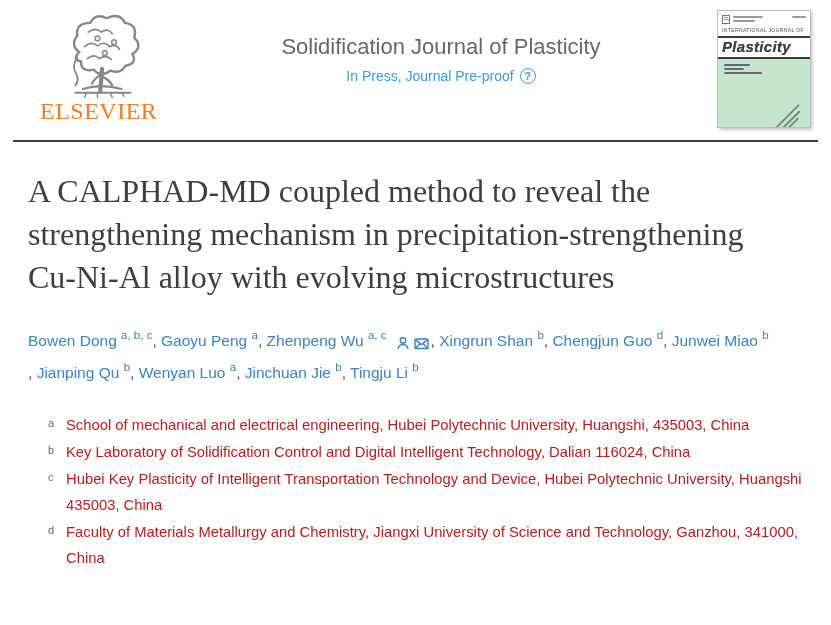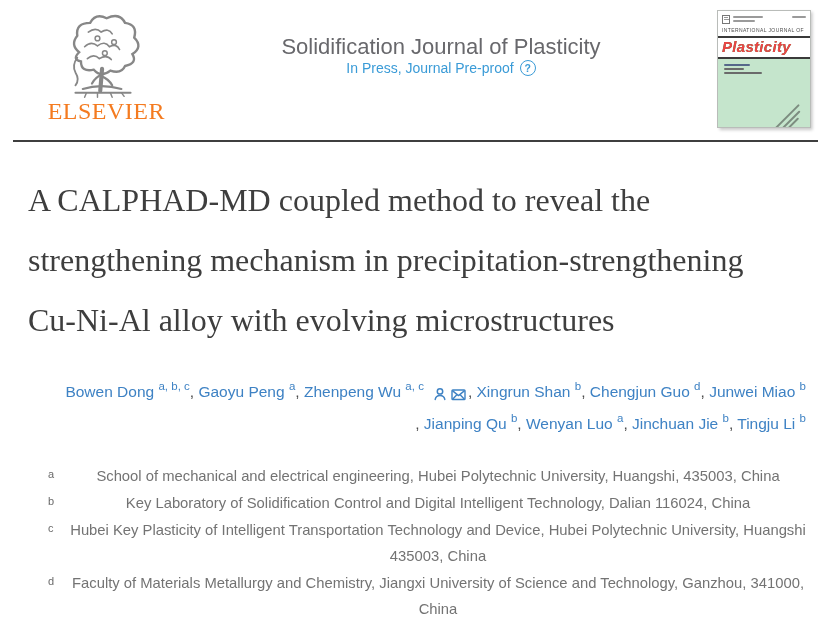--- a/index.html
+++ b/index.html
@@ -13,21 +13,21 @@
   }
 
   
   .header {
     display:flex;
     align-items:flex-start;
     padding:8px 16px 0 40px;
   }
   .logo-block {
     width:125px;
-    text-align:right;
+    text-align:left;
     flex:0 0 auto;
   }
   .logo-tree { display:block; margin:2px auto 0; }
   .logo-wordmark {
     font-family:"Liberation Serif", serif;
     font-size:24px;
     letter-spacing:0.5px;
     color:#f47b20;
     line-height:26px;
     margin-top:-2px;
@@ -42,20 +42,21 @@
     color:#68686c;
     line-height:26px;
   }
   .avail-online {
     margin-top:10px;
     font-size:14.5px;
     font-weight:700;
     color:#252525;
   }
   .inpress-row {
+    margin-top:8px;
     display:flex;
     justify-content:center;
     align-items:center;
     gap:6px;
     font-size:14px;
     color:#3a9bd7;
   }
   .help-circle {
     width:16px; height:16px;
     border:1.5px solid #3a9bd7;
@@ -96,21 +97,21 @@
     letter-spacing:0.4px;
     color:#4c4c4c;
     white-space:nowrap;
   }
   .cover-rule { height:2px; background:#3a3a3a; margin:2px 0 0; }
   .cover-titleband { padding:1px 4px 2px; background:#fff; }
   .cover-title {
     font-size:15px;
     font-weight:700;
     font-style:italic;
-    color:#ef4444;
+    color:#404040;
     letter-spacing:0.3px;
     line-height:16px;
     text-shadow:0 0 0.6px #1c7a35;
   }
   .cover-body {
     flex:1 1 auto;
     background:#c5e5cc;
     position:relative;
     border-top:2px solid #3a3a3a;
   }
@@ -131,31 +132,30 @@
     border:0;
     border-top:2.5px solid #3f3f3f;
   }
 
   
   .article-title {
     margin:28px 0 0 28px;
     max-width:742px;
     font-family:"Liberation Serif", serif;
     font-size:32px;
-    line-height:60px;
+    line-height:43px;
     font-weight:400;
     color:#3e3e3e;
   }
   .authors {
     margin:24px 0 0 28px;
     width:778px;
     font-size:15.5px;
     line-height:26px;
     color:#3f3f3f;
-    text-align:right;
   }
   .author { display:inline-block; white-space:nowrap; }
   .author .a-name { color:#3e82c4; cursor:pointer; }
   .author .a-sup {
     color:#3e82c4;
     font-size:11.5px;
     position:relative;
     top:-1px;
   }
   .author .sep { color:#4a4a4a; }
@@ -175,22 +175,21 @@
     flex:0 0 18px;
     font-size:11px;
     color:#6a6a6a;
     line-height:20px;
     padding-top:1px;
   }
   .aff-text {
     flex:1 1 auto;
     font-size:14.8px;
     line-height:26px;
-    color:#737373;
-    text-align:center;
+    color:#b91c1c;
   }
 </style>
 </head>
 <body>
 
 <div class="page">
 
   <div class="header">
 
     <div class="logo-block">

